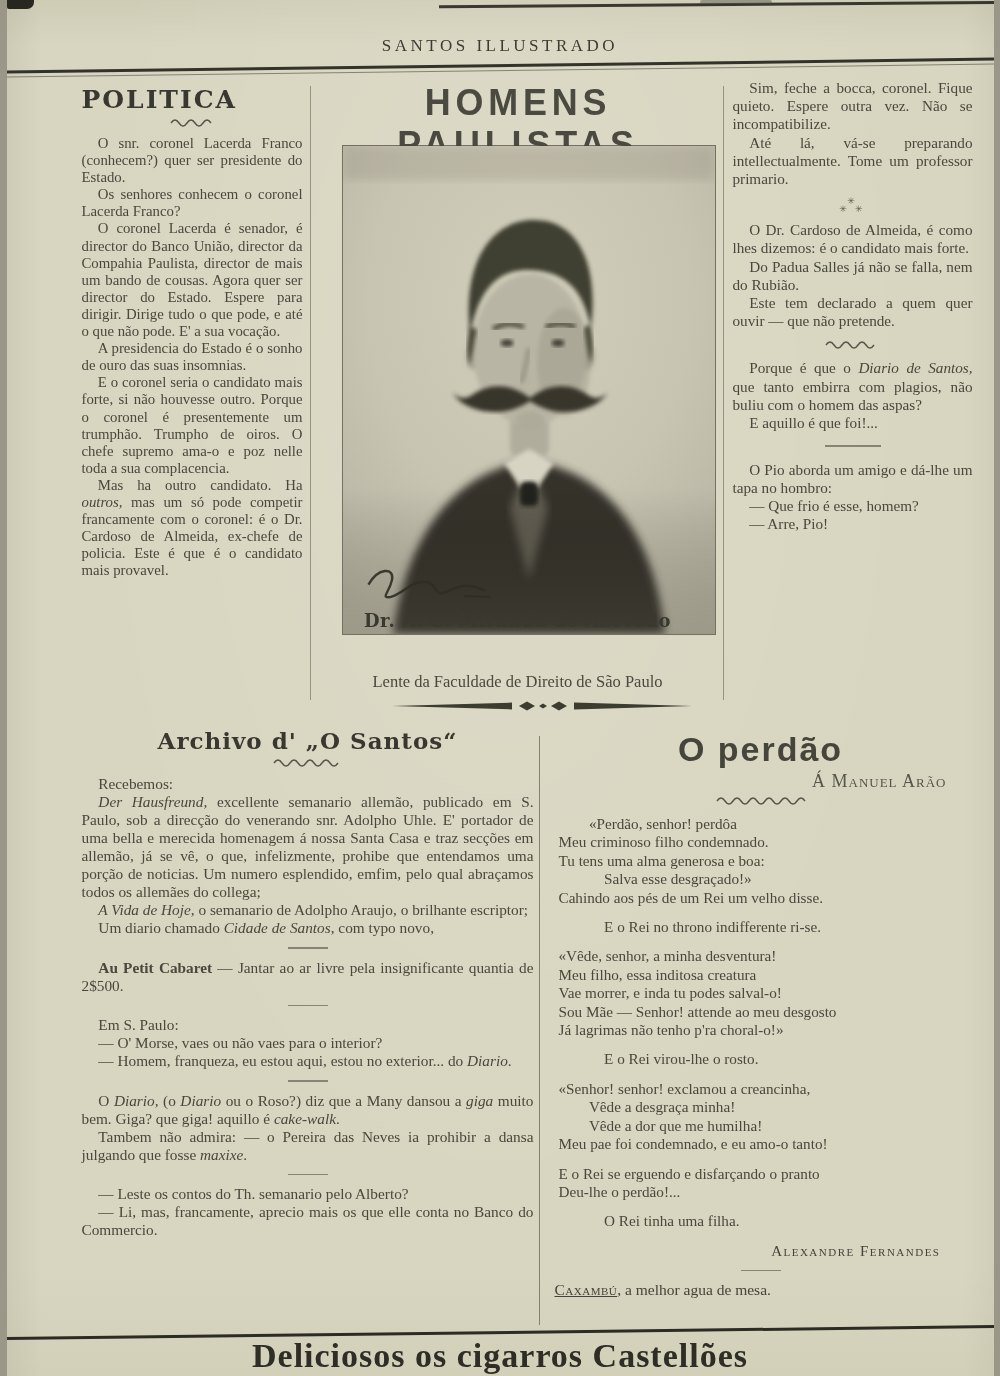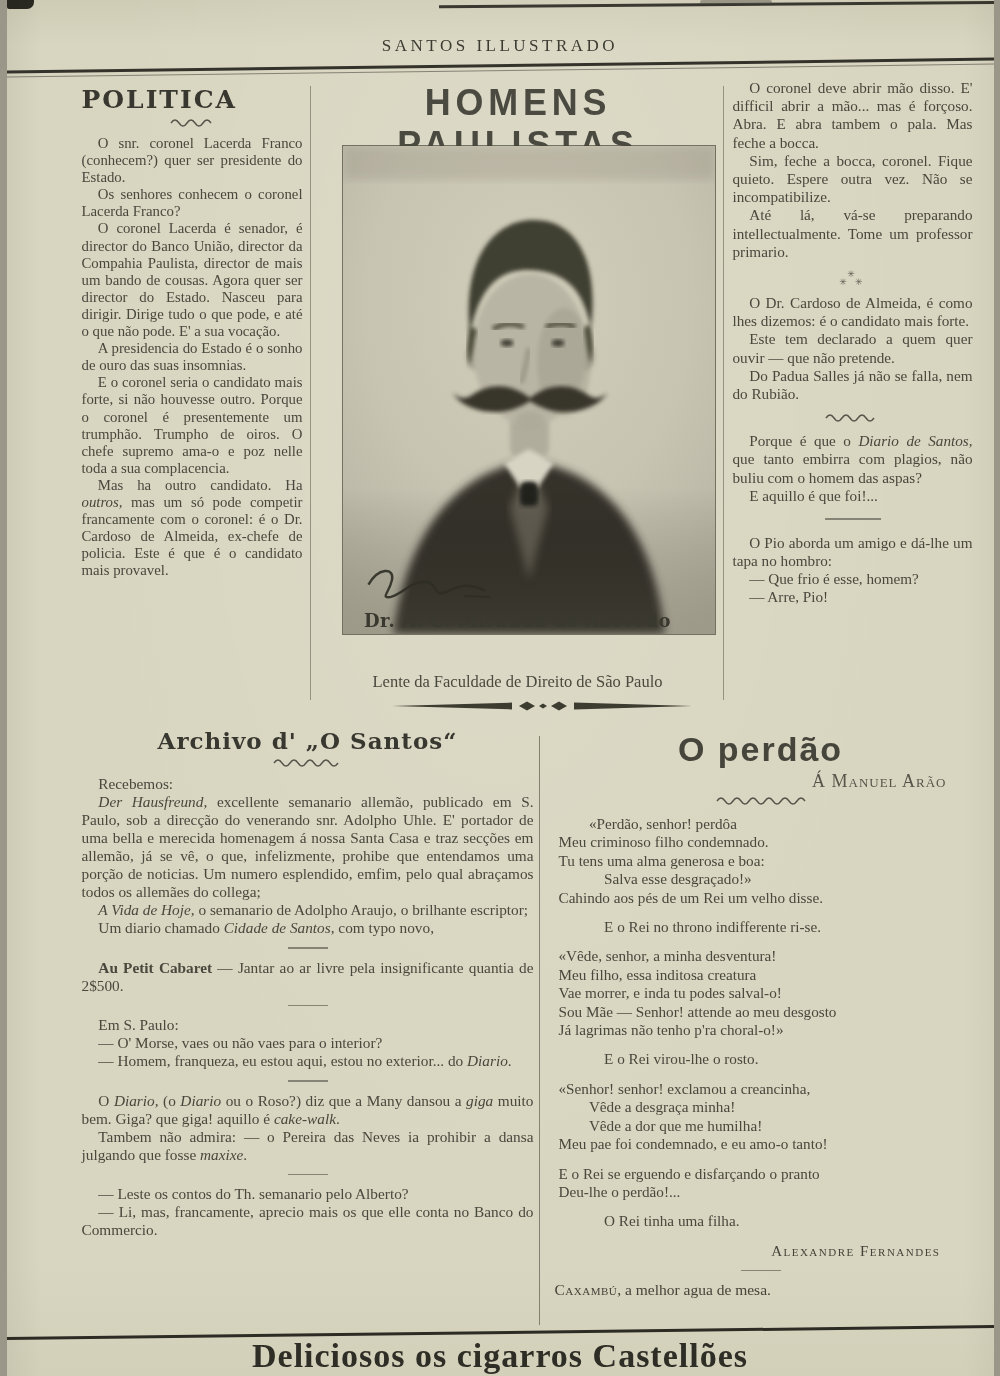--- a/index.html
+++ b/index.html
@@ -62,21 +62,21 @@
   .bcol-right{position:absolute;left:548px;top:730px;width:412px;}
   .archivo-title{font-family:"DejaVu Serif",serif;font-size:23px;letter-spacing:1px;text-align:center;color:#393830;}
   .bcol-left .body-text p.para{font-size:15.3px;line-height:18px;color:#49483d;}
 
   .perdao-title{font-family:"Liberation Sans",sans-serif;font-size:34px;letter-spacing:2px;text-align:center;color:#46453b;font-weight:bold;}
   .dedication{text-align:right;padding-right:20px;font-variant:small-caps;font-size:18px;letter-spacing:1px;color:#56554a;margin-top:2px;}
   .poem{margin-top:10px;padding-left:4px;}
   .poem .stanza{margin:0 0 11px 0;font-size:15.2px;line-height:18.4px;white-space:pre-line;color:#49483d;text-align:left;text-indent:0;}
   .author{text-align:right;padding-right:26px;font-variant:small-caps;letter-spacing:1.5px;font-size:15px;color:#45443a;margin-top:12px;}
   .caxambu{font-size:15.5px;margin-top:6px;color:#45443a;}
-  .sc{font-variant:small-caps;letter-spacing:.5px;}
+  .sc{font-variant:small-caps;letter-spacing:.5px;text-decoration:underline;}
 
   
   .footer-rule{position:absolute;top:1331px;left:-6px;width:1012px;height:3px;background:#2c2b24;transform:rotate(-.7deg);}
   .footer-ad{position:absolute;top:1337px;left:0;width:100%;text-align:center;
     font-weight:bold;font-size:34px;letter-spacing:1px;color:#2f2e26;}
 </style>
 </head>
 <body>
 
 <div class="page">
@@ -93,21 +93,21 @@
   <div class="vrule vrule-2"></div>
 
   <article class="col-left">
     <h2 class="politica-title">POLITICA</h2>
     <svg class="squiggle" width="44" height="9" viewBox="0 0 44 9">
       <path d="M1 5 q4 -6 8 0 t8 0 t8 0 t8 0 t8 0"></path>
     </svg>
     <div class="body-text">
         <p class="para">O snr. coronel Lacerda Franco (conhecem?) quer ser presidente do Estado.</p>
         <p class="para">Os senhores conhecem o coronel Lacerda Franco?</p>
-        <p class="para">O coronel Lacerda é senador, é director do Banco União, director da Compahia Paulista, director de mais um bando de cousas. Agora quer ser director do Estado. Nasceu para dirigir. Dirige tudo o que pode, e até o que não pode. E' a sua vocação.</p>
+        <p class="para">O coronel Lacerda é senador, é director do Banco União, director da Compahia Paulista, director de mais um bando de cousas. Agora quer ser director do Estado. Espere para dirigir. Dirige tudo o que pode, e até o que não pode. E' a sua vocação.</p>
         <p class="para">A presidencia do Estado é o sonho de ouro das suas insomnias.</p>
         <p class="para">E o coronel seria o candidato mais forte, si não houvesse outro. Porque o coronel é presentemente um trumphão. Trumpho de oiros. O chefe supremo ama-o e poz nelle toda a sua complacencia.</p>
         <p class="para">Mas ha outro candidato. Ha <i>outros,</i> mas um só pode competir francamente com o coronel: é o Dr. Cardoso de Almeida, ex-chefe de policia. Este é que é o candidato mais provavel.</p>
       </div>
   </article>
 
   <article class="col-center">
     <h1 class="homens-title">HOMENS PAULISTAS</h1>
 
     <figure class="portrait" style="margin:0">
@@ -172,29 +172,28 @@
         </g>
       </svg>
     </figure>
 
     <div class="caption-name">Dr. A. C. Miranda de Azevedo</div>
     <div class="caption-sub">Lente da Faculdade de Direito de São Paulo</div>
   </article>
 
   <article class="col-right">
     <div class="body-text">
-        <p class="para">O coronel deve abrir mão disso. E' difficil abrir a mão... mas é forçoso. Abra. E abra tambem o pala. Mas feche a bocca.</p>
         <p class="para">Sim, feche a bocca, coronel. Fique quieto. Espere outra vez. Não se incompatibilize.</p>
         <p class="para">Até lá, vá-se preparando intellectualmente. Tome um professor primario.</p>
       </div>
     <div class="asterism">✳<br>✳&nbsp;✳</div>
     <div class="body-text">
         <p class="para">O Dr. Cardoso de Almeida, é como lhes dizemos: é o candidato mais forte.</p>
+        <p class="para">Do Padua Salles já não se falla, nem do Rubião.</p>
         <p class="para">Este tem declarado a quem quer ouvir — que não pretende.</p>
-        <p class="para">Do Padua Salles já não se falla, nem do Rubião.</p>
       </div>
     <svg class="squiggle" width="56" height="9" viewBox="0 0 56 9" style="margin:10px auto">
       <path d="M1 5 q4 -6 8 0 t8 0 t8 0 t8 0 t8 0 t8 0"></path>
     </svg>
     <div class="body-text">
         <p class="para">Porque é que o <i>Diario de Santos,</i> que tanto embirra com plagios, não buliu com o homem das aspas?</p>
         <p class="para">E aquillo é que foi!...</p>
       </div>
     <div class="hr-short wide"></div>
     <div class="body-text">

